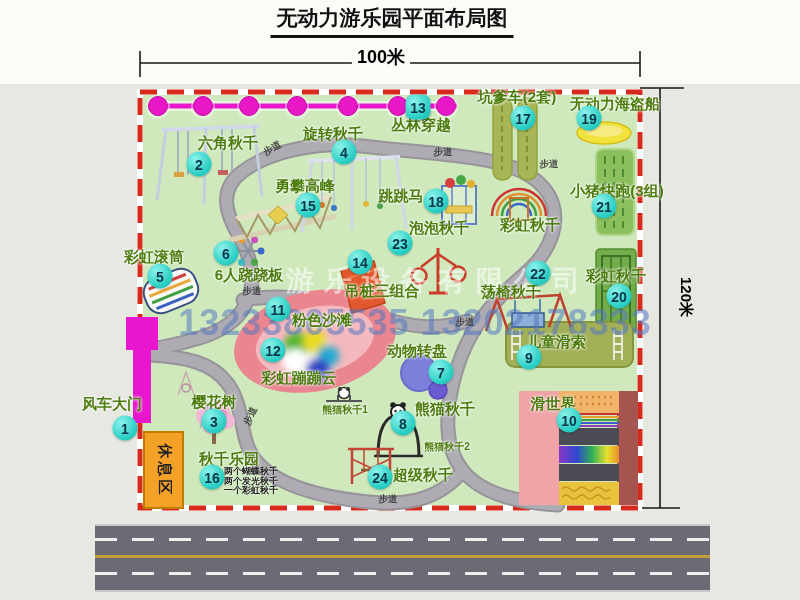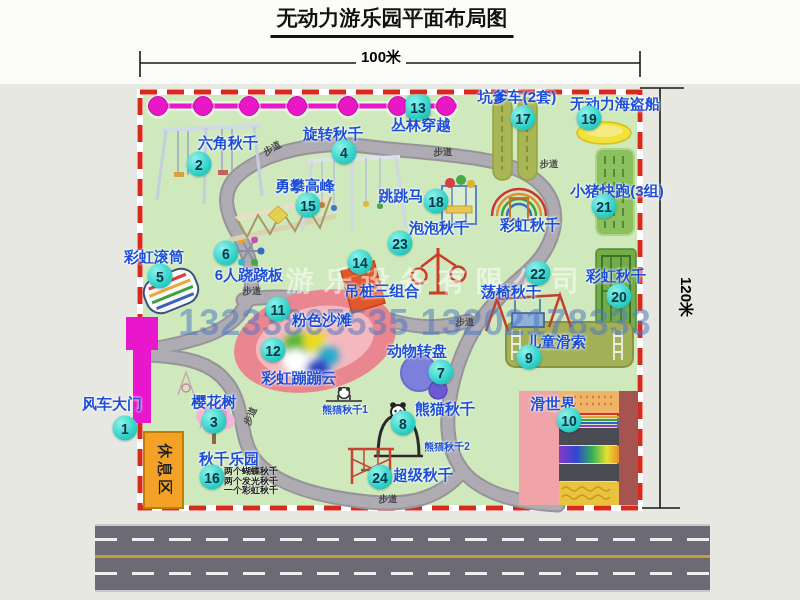--- a/index.html
+++ b/index.html
@@ -2,32 +2,32 @@
 <html><head>
 <meta charset="utf-8">
 <style>
   html,body{margin:0;padding:0;}
   #stage{position:relative;width:800px;height:600px;background:#e7e8e1;overflow:hidden;
          font-family:"Liberation Sans","DejaVu Sans",sans-serif;}
   .abs{position:absolute;}
   #top-band{left:0;top:0;width:800px;height:84px;background:#fbfbf8;}
   #title{left:392px;top:21px;transform:translate(-50%,-50%);font-size:21px;font-weight:700;
          color:#111;border-bottom:3px solid #111;padding:0 6px 3px 6px;white-space:nowrap;}
-  .lbl{position:absolute;transform:translate(-50%,-50%);font-size:15px;font-weight:700;color:#1d4ed8;
+  .lbl{position:absolute;transform:translate(-50%,-50%);font-size:15px;font-weight:700;color:#4d7c0f;
        white-space:nowrap;text-shadow:0 0 3px rgba(255,255,255,.95),0 0 3px rgba(255,255,255,.9);line-height:1;}
   .lbl.small{font-size:10px;}
   .note{position:absolute;transform:translateY(-50%);font-size:9px;font-weight:700;color:#222;
         white-space:nowrap;text-shadow:0 0 2px rgba(255,255,255,.9);line-height:1;}
   .footpath{position:absolute;transform:translate(-50%,-50%);font-size:9.5px;font-weight:700;color:#3a3a3a;
         white-space:nowrap;opacity:.9;line-height:1;}
   .badge{position:absolute;width:25px;height:25px;border-radius:50%;transform:translate(-50%,-50%);
          display:flex;align-items:center;justify-content:center;font-size:14px;font-weight:700;color:#07374a;
          background:radial-gradient(circle at 35% 30%,#8df2ea,#2ed0c6 62%,#17b2a8);
          box-shadow:0 1px 2px rgba(0,0,0,.25);line-height:1;}
-  #dim-top{left:381px;top:57px;transform:translate(-50%,-50%);font-size:15px;font-weight:700;
+  #dim-top{left:381px;top:57px;transform:translate(-50%,-50%);font-size:18px;font-weight:700;
            background:#fbfbf8;padding:0 5px;}
   #dim-right{left:685px;top:297px;transform:translate(-50%,-50%) rotate(90deg);font-size:15px;font-weight:700;
            background:#e7e8e1;padding:0 4px;}
   #rest-area{left:143px;top:431px;width:37px;height:74px;background:#f4a227;border:2px solid #c07d00;
              display:flex;align-items:center;justify-content:center;}
   #rest-area span{transform:rotate(90deg);font-size:15px;font-weight:700;color:#222;letter-spacing:3px;white-space:nowrap;}
   #road{left:95px;top:524px;width:615px;height:64px;background:#6c6a75;border-top:2px solid #c8c8cb;border-bottom:2px solid #c8c8cb;}
   .road-dash{position:absolute;left:0;width:615px;height:3px;
              background:repeating-linear-gradient(90deg,#efefef 0 22px,transparent 22px 37px);}
   #road-yellow{position:absolute;left:0;top:29px;width:615px;height:2.5px;background:#bfa13a;}

